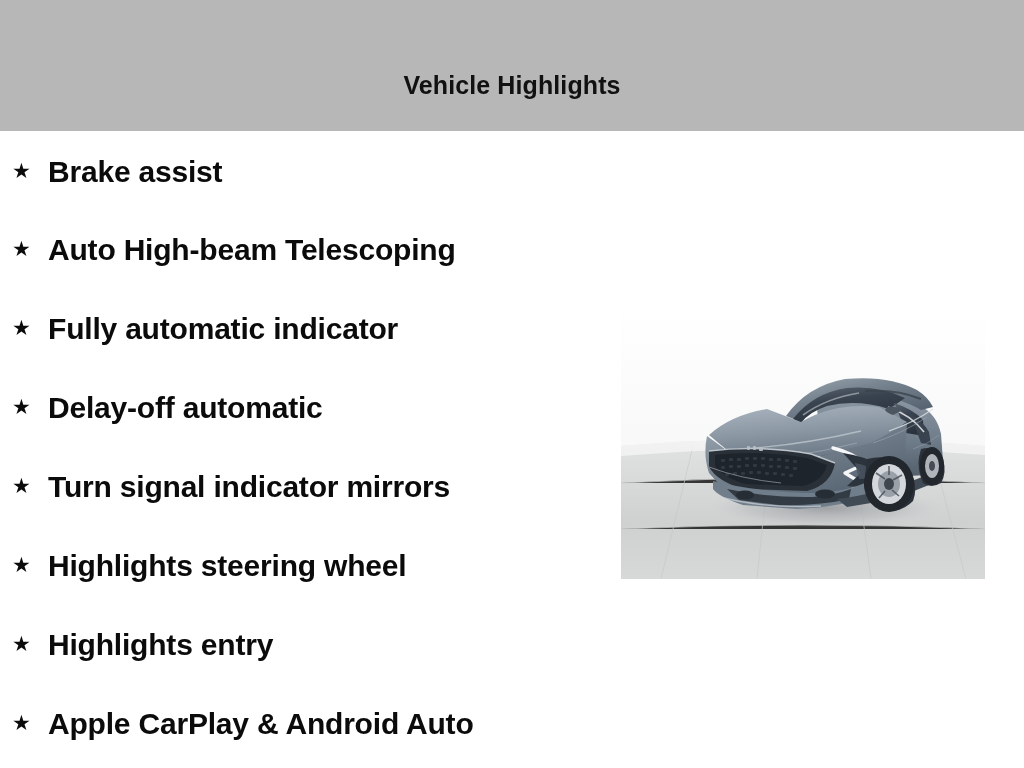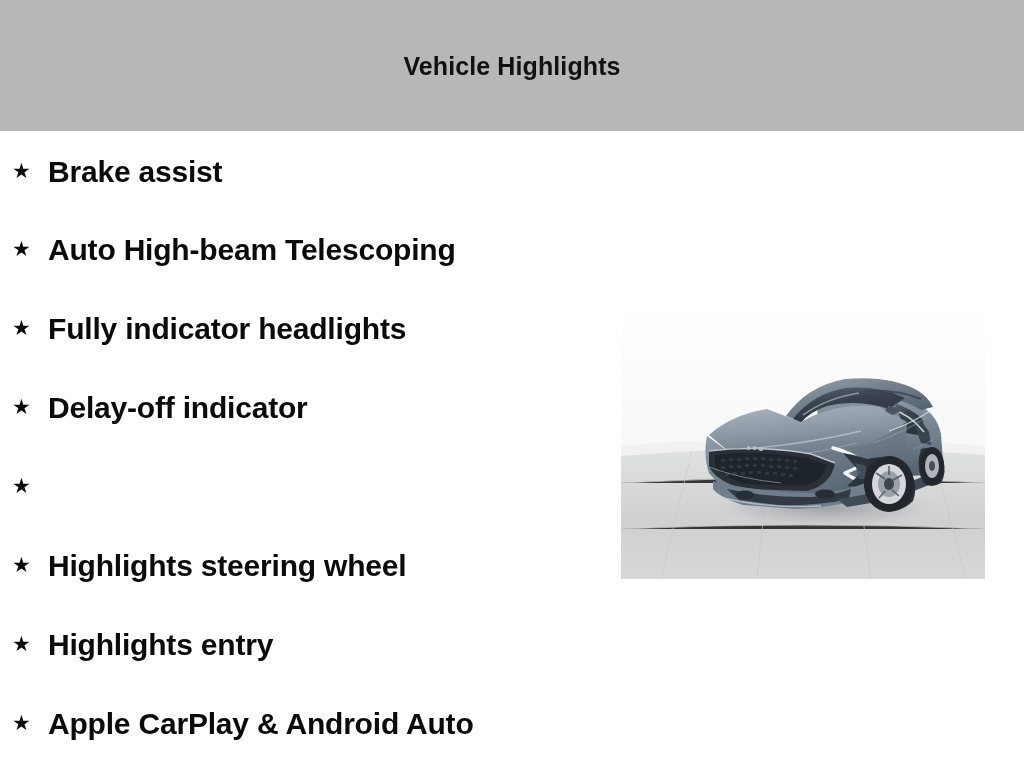--- a/index.html
+++ b/index.html
@@ -25,21 +25,21 @@
     height: 131px;
     background: #b7b7b7;
     box-sizing: border-box;
   }
   #page-title {
     position: absolute;
     left: 0;
     top: 0;
     width: 1024px;
     text-align: center;
-    margin-top: 51px;
+    margin-top: 70px;
     font-size: 25px;
     font-weight: bold;
     color: #111111;
     letter-spacing: 0.1px;
     line-height: 30px;
   }
 
   
   #highlights-list {
     position: absolute;
@@ -108,28 +108,29 @@
   <li class="highlight-item">
     <span class="bullet-star">★</span>
     <span class="highlight-text">Brake assist</span>
   </li>
   <li class="highlight-item">
     <span class="bullet-star">★</span>
     <span class="highlight-text">Auto High-beam Telescoping</span>
   </li>
   <li class="highlight-item">
     <span class="bullet-star">★</span>
-    <span class="highlight-text">Fully indicator headlights</span>
-  </li>
-  <li class="highlight-item">
-    <span class="bullet-star">★</span>
-    <span class="highlight-text">Delay-off indicator</span>
-  </li>
-  <li class="highlight-item">
-    <span class="bullet-star">★</span>
+    <span class="highlight-text">Fully automatic indicator</span>
+  </li>
+  <li class="highlight-item">
+    <span class="bullet-star">★</span>
+    <span class="highlight-text">Delay-off automatic</span>
+  </li>
+  <li class="highlight-item">
+    <span class="bullet-star">★</span>
+    <span class="highlight-text">Turn signal indicator mirrors</span>
   </li>
   <li class="highlight-item">
     <span class="bullet-star">★</span>
     <span class="highlight-text">Highlights steering wheel</span>
   </li>
   <li class="highlight-item">
     <span class="bullet-star">★</span>
     <span class="highlight-text">Highlights entry</span>
   </li>
   <li class="highlight-item">

